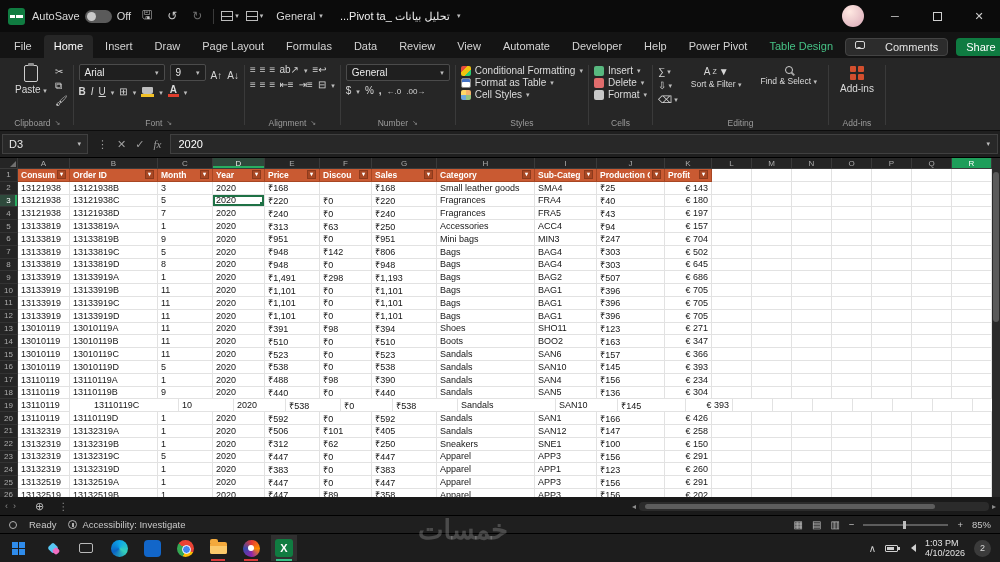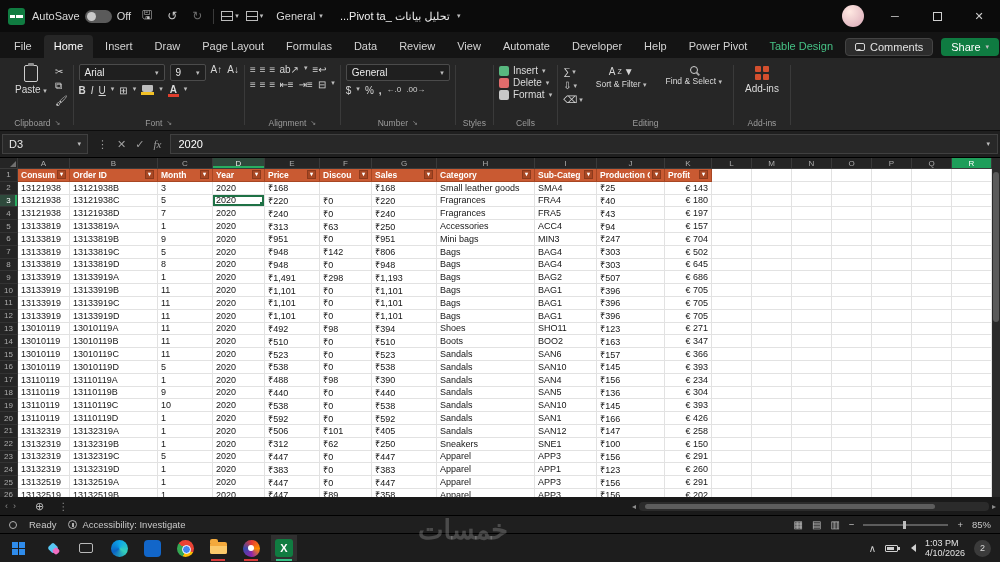--- a/index.html
+++ b/index.html
@@ -37,36 +37,36 @@
   .winbtn { width:42px; height:100%; display:flex; align-items:center; justify-content:center; color:#cfcfcf; font-size:11px; }
   .restore-ic { width:9px; height:9px; border:1px solid #cfcfcf; position:relative; }
 
   
   .ribbon-tabs { height:26px; background:#141414; display:flex; align-items:flex-end; gap:2px;
     padding:0 4px; color:#d4d4d4; font-size:11px; flex:none; position:relative; }
   .rtab { padding:5px 10px 6px; white-space:nowrap; }
   .rtab.active { background:#262626; border-radius:4px 4px 0 0; color:#fff; }
   .rtab.contextual { color:#46c185; }
   .rt-right { margin-left:auto; display:flex; align-items:center; gap:8px; padding-bottom:2px; }
-  .comments-btn { display:flex; align-items:center; gap:5px; background:#2c2c2c; border:1px solid #444;
+  .comments-btn { display:flex; gap:20px; background:#2c2c2c; border:1px solid #444;
     border-radius:4px; padding:2px 9px; color:#e2e2e2; }
   .bubble { width:10px; height:8px; border:1.2px solid #d6d6d6; border-radius:2px; position:relative; }
   .bubble::after { content:""; position:absolute; left:1px; bottom:-3px; border:2px solid transparent; border-top-color:#d6d6d6; }
   .share-btn { display:flex; align-items:center; gap:5px; background:#0f7b41; border-radius:4px;
     padding:3px 10px; color:#fff; }
 
   
   .ribbon { height:73px; background:#262626; border-bottom:1px solid #0d0d0d; display:flex;
     padding:2px 2px 0; flex:none; color:#dcdcdc; font-size:10px; }
   .rgroup { display:flex; flex-direction:column; padding:2px 5px 0; position:relative; }
   .glabel-row { margin-top:auto; display:flex; align-items:center; justify-content:center; gap:4px;
     font-size:8.5px; color:#9c9c9c; padding:1px 2px 2px; }
   .launcher { font-size:7px; color:#8d8d8d; }
   .gdiv { width:1px; background:#3a3a3a; margin:5px 0; flex:none; }
-  .grow { display:flex; align-items:flex-start; gap:5px; margin:2px 0; }
+  .grow { display:flex; align-items:flex-end; gap:5px; margin:2px 0; }
   .rsel { background:#1f1f1f; border:1px solid #4b4b4b; border-radius:2px; height:17px;
     display:flex; align-items:center; justify-content:space-between; padding:0 5px; gap:6px; color:#eaeaea; }
   .ib { color:#d6d6d6; display:inline-flex; align-items:center; gap:2px; }
   .paste-big { display:flex; flex-direction:column; align-items:center; gap:2px; padding:3px 8px 0; }
   .clip-ic { width:14px; height:17px; border:1.3px solid #cfcfcf; border-radius:2px; position:relative; }
   .clip-ic::before { content:""; position:absolute; top:-3px; left:3px; width:6px; height:3px;
     background:#8f8f8f; border-radius:1px; }
   .small-col { display:flex; flex-direction:column; gap:3px; padding-top:4px; }
   .bold { font-weight:bold; } .ital { font-style:italic; } .und { text-decoration:underline; }
   .color-bar { display:inline-flex; flex-direction:column; align-items:center; line-height:9px; }
@@ -370,20 +370,37 @@
         <span class="ib" style="font-size:8px">.00→</span>
       </div>
       <div class="glabel-row">
           <span>Number</span>
           <span class="launcher">↘</span>
         </div>
     </div>
     <div class="gdiv"></div>
 
     <div class="rgroup">
+      <div id="styles-items" style="padding-top:2px">
+          <div class="stk-btn">
+            <span class="sq cf"></span>
+            <span>Conditional Formatting</span>
+            <span class="mini-caret">▾</span>
+          </div>
+          <div class="stk-btn">
+            <span class="sq ft"></span>
+            <span>Format as Table</span>
+            <span class="mini-caret">▾</span>
+          </div>
+          <div class="stk-btn">
+            <span class="sq cs"></span>
+            <span>Cell Styles</span>
+            <span class="mini-caret">▾</span>
+          </div>
+        </div>
       <div class="glabel-row">
           <span>Styles</span>
         </div>
     </div>
     <div class="gdiv"></div>
 
     <div class="rgroup">
       <div id="cells-items" style="padding-top:2px">
           <div class="stk-btn">
             <span class="sq cf" style="background: rgb(88, 184, 127); box-shadow: none; border: none;"></span>
@@ -771,21 +788,21 @@
           <div class="cell" style="width: 40px;"></div>
           <div class="cell" style="width: 40px;"></div>
           <div class="cell" style="width: 40px;"></div>
         </div>
         <div class="grid-row">
           <div class="row-num">13</div>
           <div class="cell" style="width: 52px;">13010119</div>
           <div class="cell" style="width: 88px;">13010119A</div>
           <div class="cell" style="width: 55px;">11</div>
           <div class="cell" style="width: 52px;">2020</div>
-          <div class="cell" style="width: 55px;">₹492</div>
+          <div class="cell" style="width: 55px;">₹391</div>
           <div class="cell" style="width: 52px;">₹98</div>
           <div class="cell" style="width: 65px;">₹394</div>
           <div class="cell" style="width: 98px;">Shoes</div>
           <div class="cell" style="width: 62px;">SHO11</div>
           <div class="cell" style="width: 68px;">₹123</div>
           <div class="cell num" style="width: 47px;">€ 271</div>
           <div class="cell" style="width: 40px;"></div>
           <div class="cell" style="width: 40px;"></div>
           <div class="cell" style="width: 40px;"></div>
           <div class="cell" style="width: 40px;"></div>
@@ -894,21 +911,21 @@
           <div class="cell" style="width: 40px;"></div>
           <div class="cell" style="width: 40px;"></div>
           <div class="cell" style="width: 40px;"></div>
           <div class="cell" style="width: 40px;"></div>
           <div class="cell" style="width: 40px;"></div>
           <div class="cell" style="width: 40px;"></div>
         </div>
         <div class="grid-row">
           <div class="row-num">19</div>
           <div class="cell" style="width: 52px;">13110119</div>
-          <div class="cell" style="width: 88px;">13110119C</div>
+          <div class="cell" style="width: 88px; margin-left: 21px;">13110119C</div>
           <div class="cell" style="width: 55px;">10</div>
           <div class="cell" style="width: 52px;">2020</div>
           <div class="cell" style="width: 55px;">₹538</div>
           <div class="cell" style="width: 52px;">₹0</div>
           <div class="cell" style="width: 65px;">₹538</div>
           <div class="cell" style="width: 98px;">Sandals</div>
           <div class="cell" style="width: 62px;">SAN10</div>
           <div class="cell" style="width: 68px;">₹145</div>
           <div class="cell num" style="width: 47px;">€ 393</div>
           <div class="cell" style="width: 40px;"></div>

